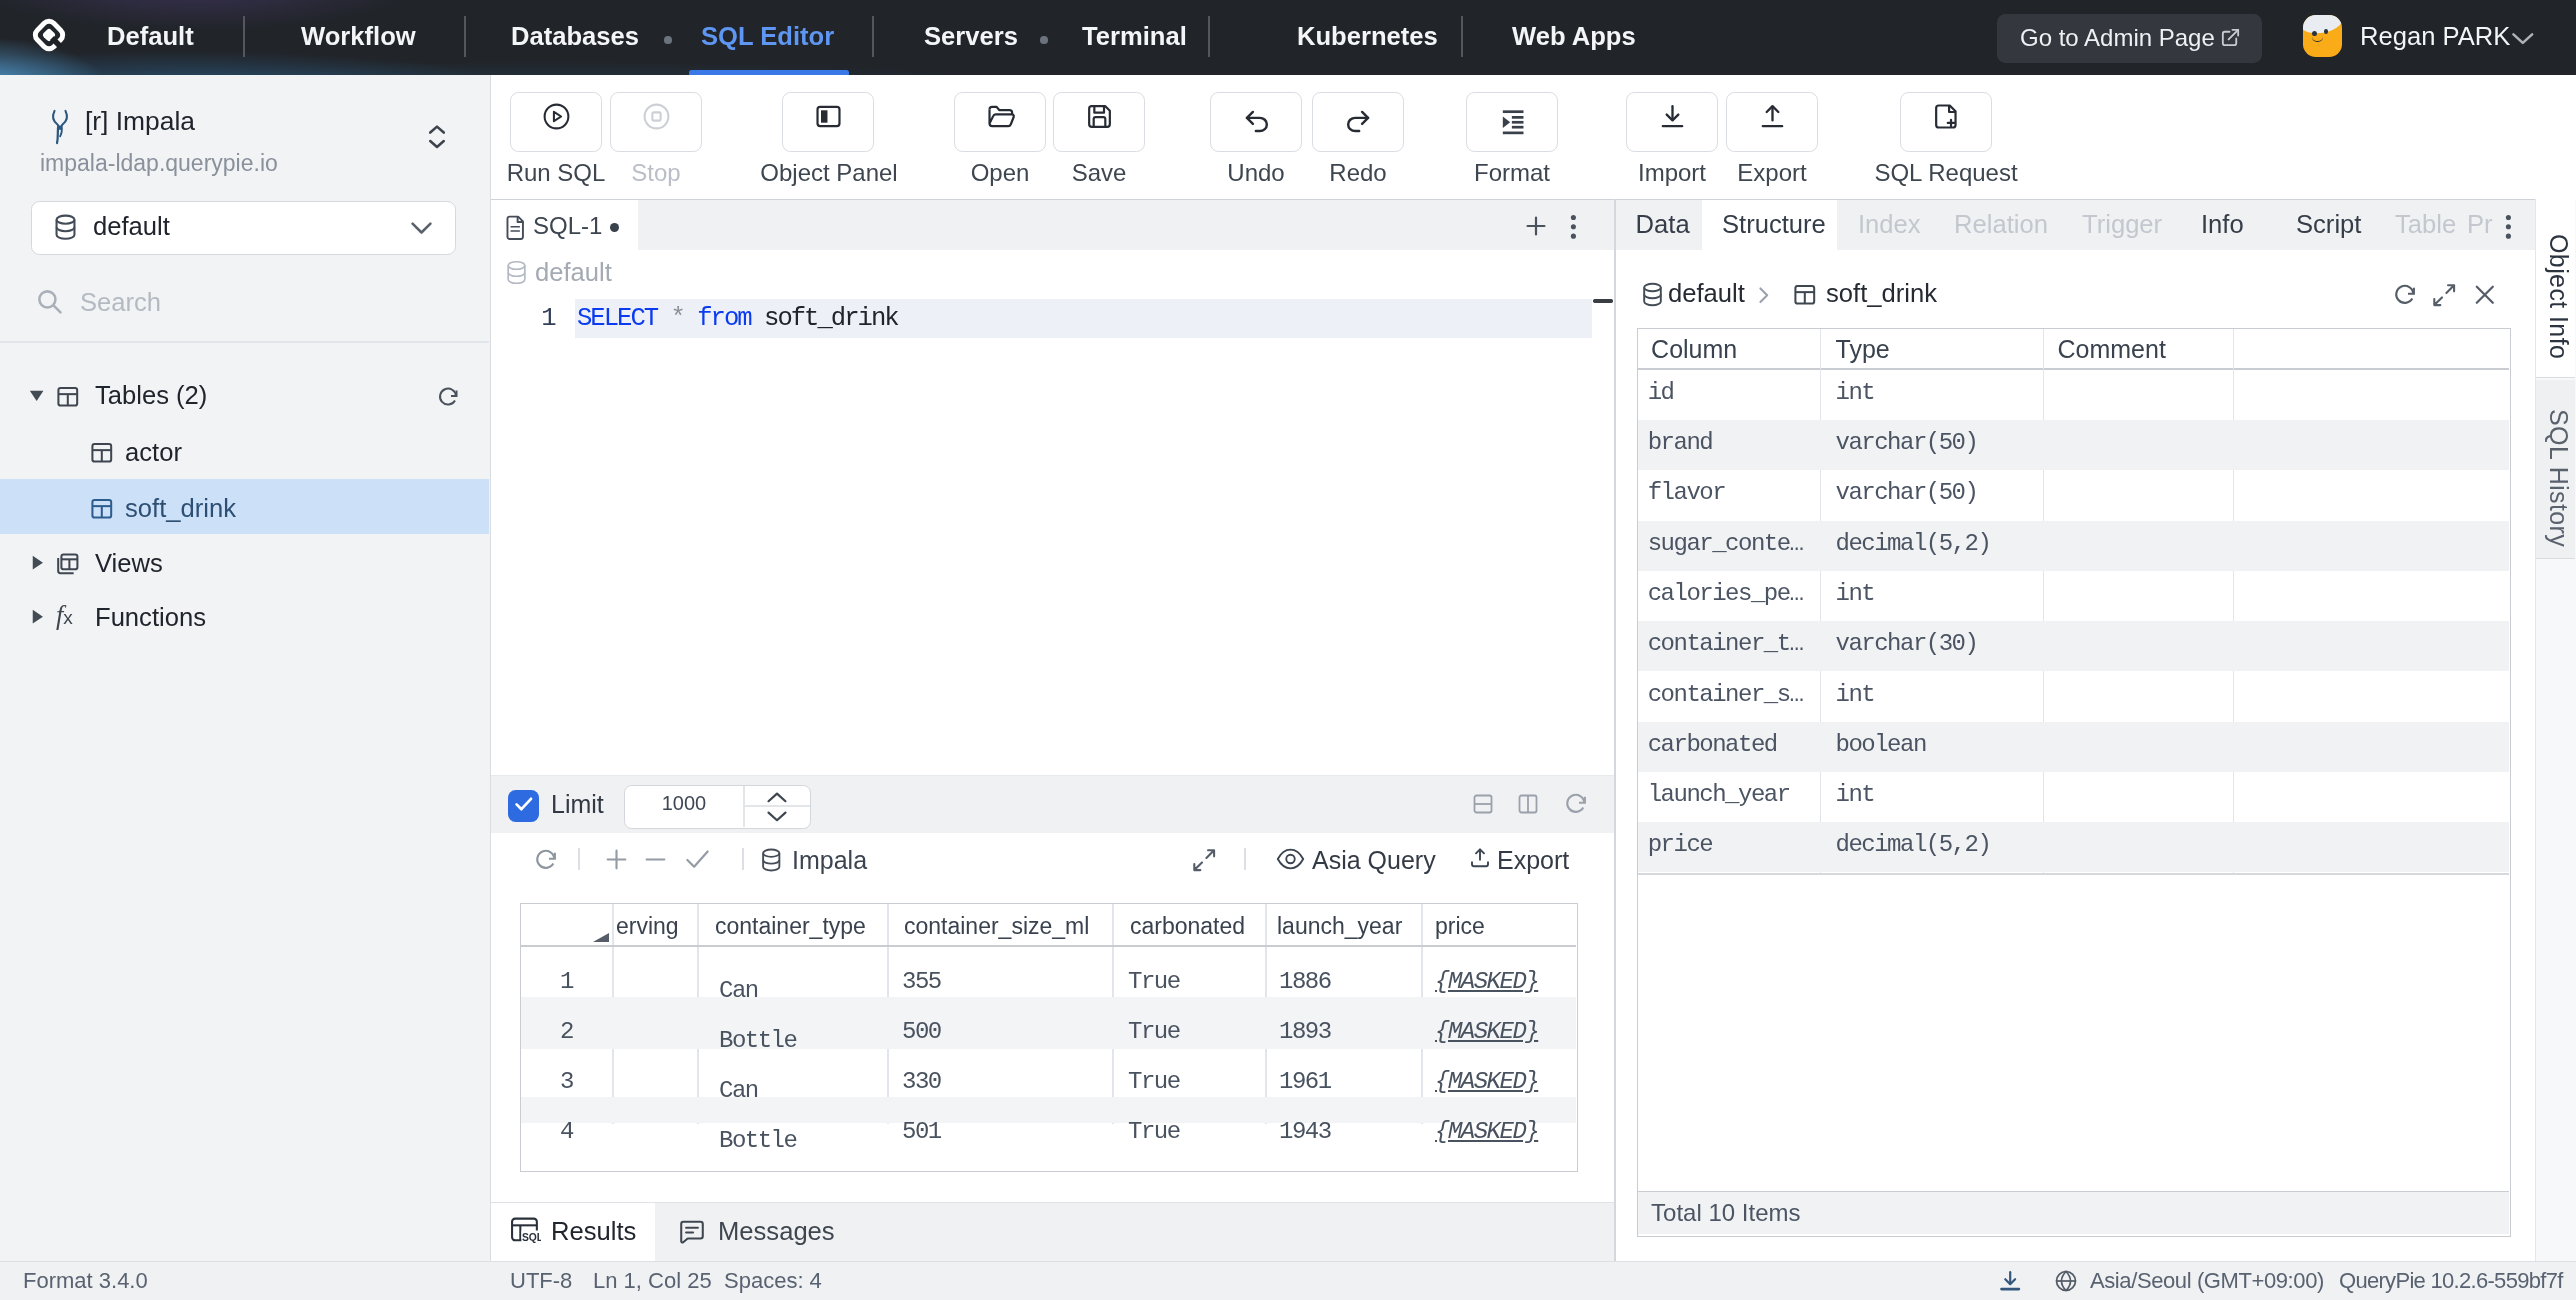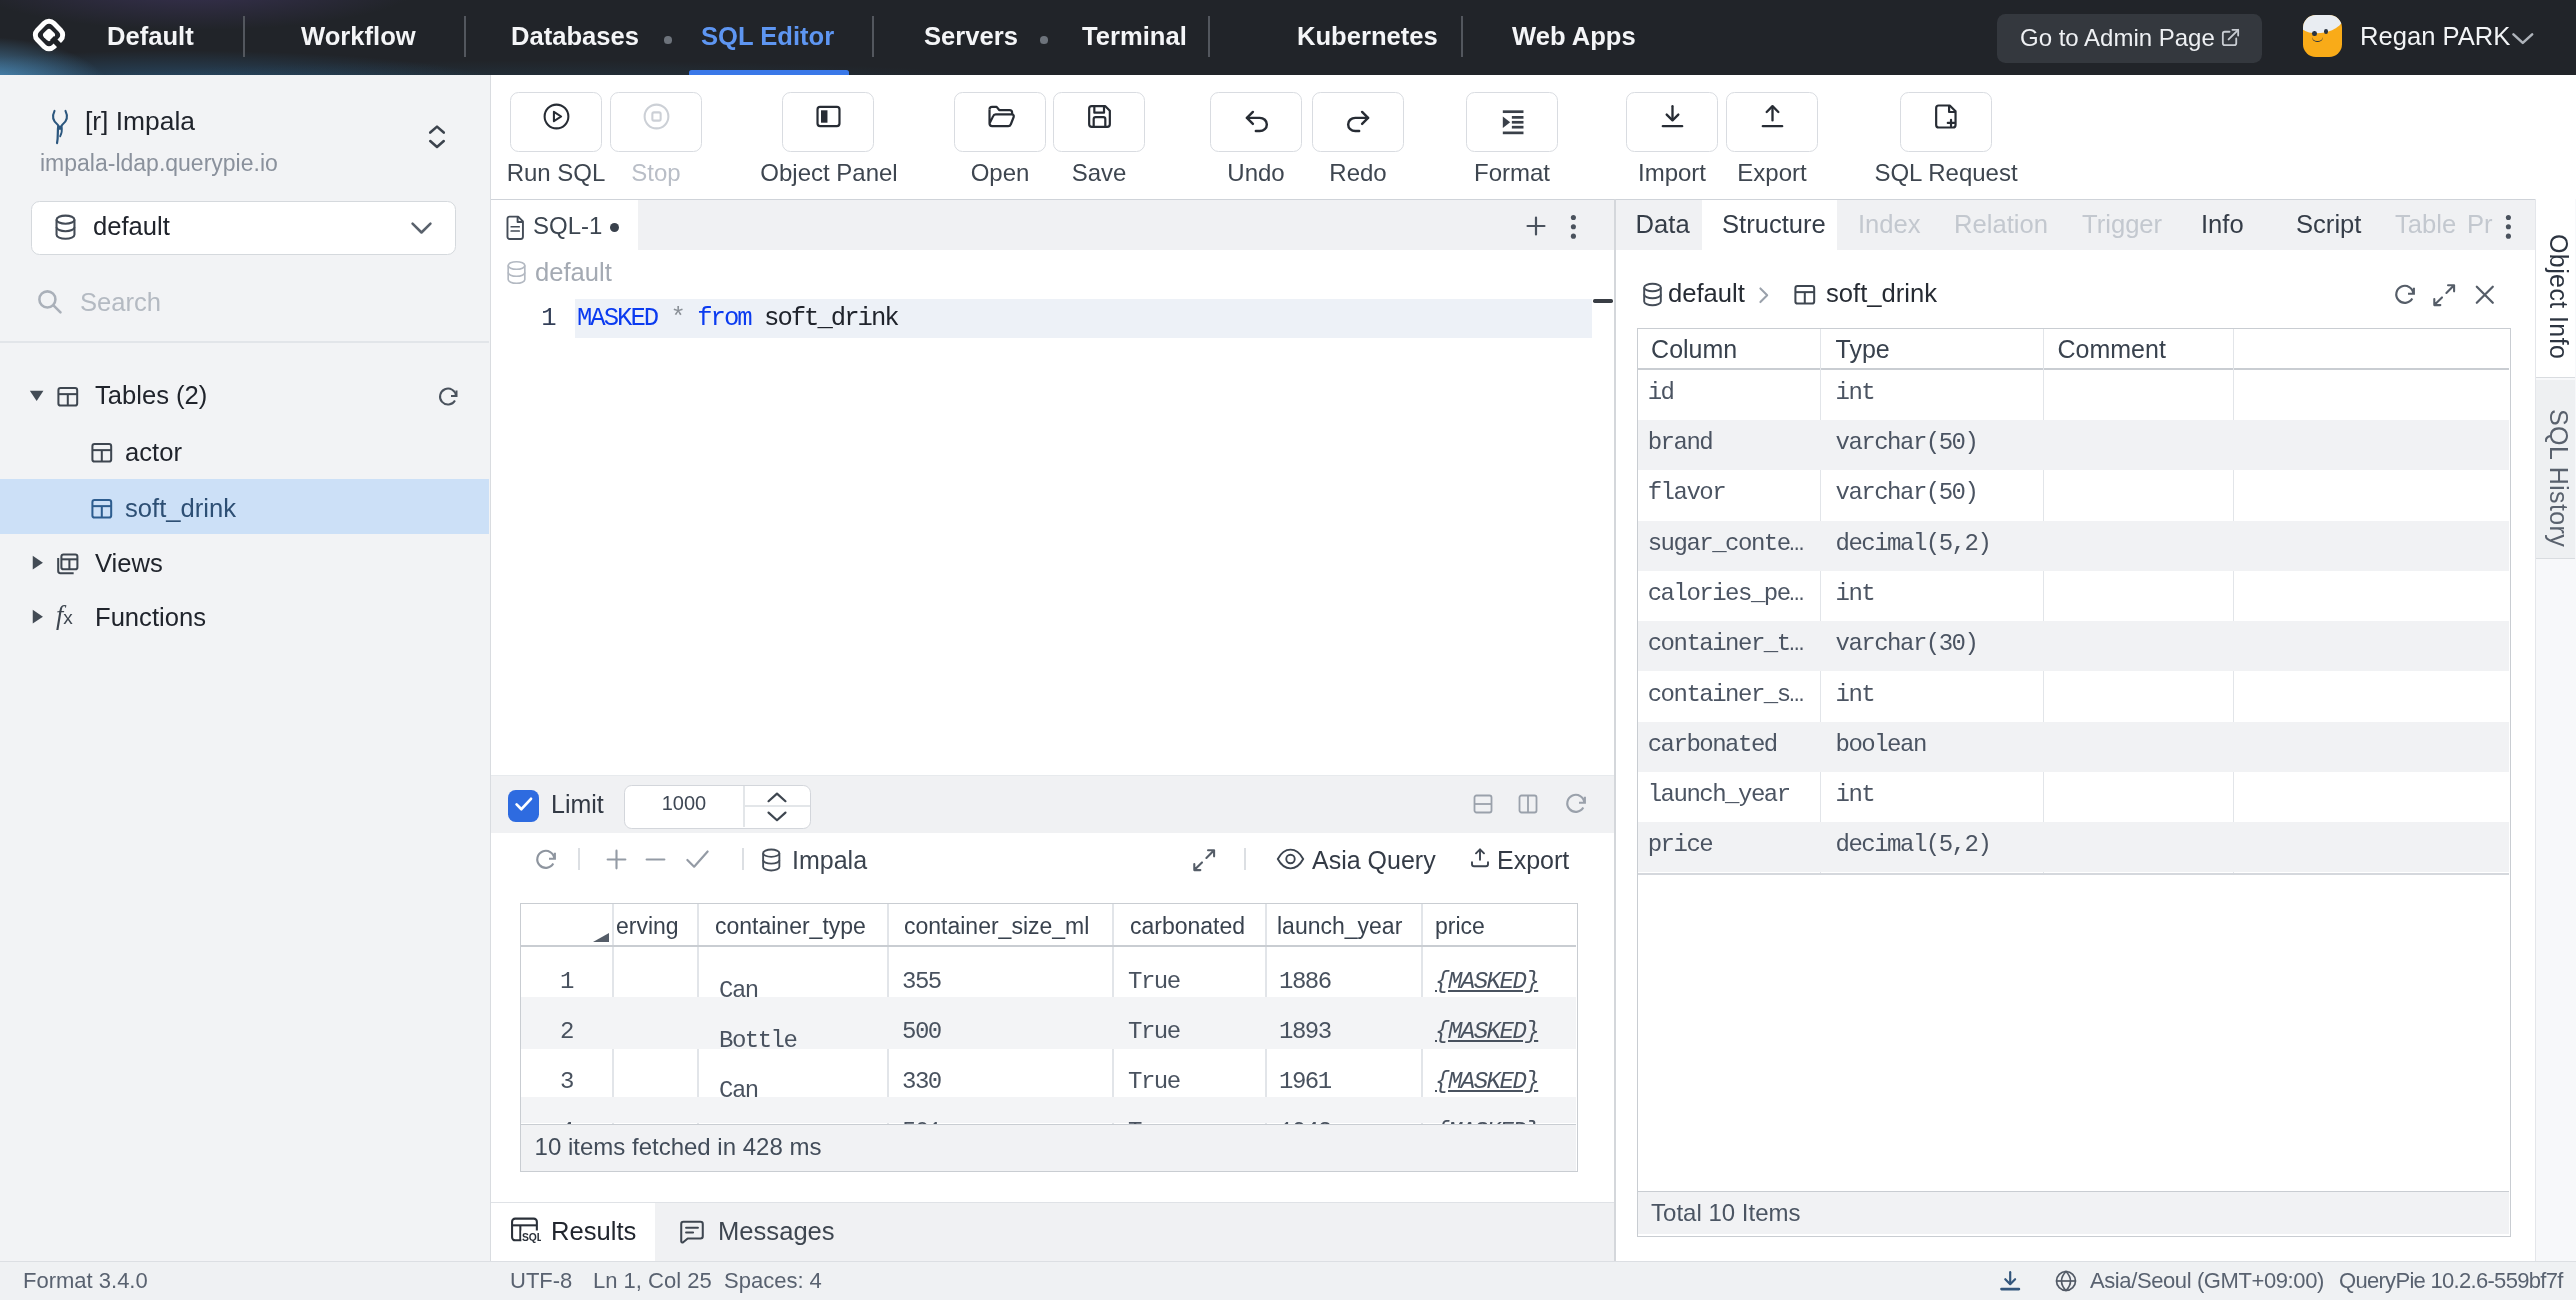--- a/index.html
+++ b/index.html
@@ -348,21 +348,21 @@
 </div>
 <div class="abs" id="editor">
   <svg class="abs" style="left:15.3px;top:10.2px" width="21" height="25" viewBox="0 0 24 28" fill="none" stroke="#b3b9c2" stroke-width="1.9">
     <ellipse cx="12" cy="6" rx="9.5" ry="4.3"></ellipse>
     <path d="M2.5 6 V22 C2.5 24.4 6.75 26.3 12 26.3 C17.25 26.3 21.5 24.4 21.5 22 V6"></path>
     <path d="M2.5 14 C2.5 16.4 6.75 18.3 12 18.3 C17.25 18.3 21.5 16.4 21.5 14"></path>
   </svg>
   <div class="abs" style="left:44px;top:7.7px;font-size:25.6px;color:#a4aab3">default</div>
   <div class="abs" style="left:84px;top:49px;width:1017px;height:39px;background:#edf1f7"></div>
   <div class="abs mono" style="left:43px;top:54px;width:20.5px;font-size:25.6px;letter-spacing:-2px;color:#333f58;text-align:right">1</div>
-  <div class="abs mono" style="left:86px;top:54px;font-size:25.6px;letter-spacing:-2px;color:#20242c"><span style="color:#0b3bf0">MASKED</span> <span style="color:#8a9097">*</span> <span style="color:#0b3bf0">from</span> soft_drink</div>
+  <div class="abs mono" style="left:86px;top:54px;font-size:25.6px;letter-spacing:-2px;color:#20242c"><span style="color:#0b3bf0">SELECT</span> <span style="color:#8a9097">*</span> <span style="color:#0b3bf0">from</span> soft_drink</div>
   <div class="abs" style="left:1102px;top:49px;width:19.6px;height:4.3px;background:#393e45;border-radius:1.7px"></div>
 </div>
 <div class="abs" id="vertdiv"></div>
 <div class="abs" id="limitbar">
   <div class="abs" style="left:17px;top:13.6px;width:31px;height:32px;background:#2e6be0;border-radius:7.7px">
     <svg style="margin:6.8px auto" width="19.6" height="16" viewBox="0 0 24 20" fill="none" stroke="#fff" stroke-width="3.4" stroke-linecap="round" stroke-linejoin="round">
         <path d="M3 10.5 L9 16.5 L21 3.5"></path>
       </svg>
   </div>
   <div class="abs" style="left:60px;top:13.6px;font-size:25px;color:#333a45">Limit</div>
@@ -474,21 +474,20 @@
       <span class="c7 masked">{MASKED}</span>
     </div>
   <div class="abs mono gridrow" style="top:205px">
       <span class="rn">4</span>
       <span class="c3">Bottle</span>
       <span class="c4">501</span>
       <span class="c5">True</span>
       <span class="c6">1943</span>
       <span class="c7 masked">{MASKED}</span>
     </div>
-  <div id="gridfoot">10 items fetched in 428 ms</div>
 </div>
 <div class="abs" id="bottabs">
   <div id="res-active"></div>
   <svg class="abs" style="left:19px;top:12px" width="31" height="31" viewBox="0 0 30 30" fill="none" stroke="#2a3039" stroke-width="2">
       <rect x="2" y="3.5" width="24" height="21" rx="3"></rect>
       <path d="M2 10 H26"></path>
       <path d="M10 10 V24.5"></path>
       <rect x="11" y="15" width="19" height="14" fill="#ffffff" stroke="none"></rect>
       <text x="11.5" y="25.5" font-size="10" font-family="Liberation Sans" fill="#2a3039" stroke="none" font-weight="700">SQL</text>
     </svg>

